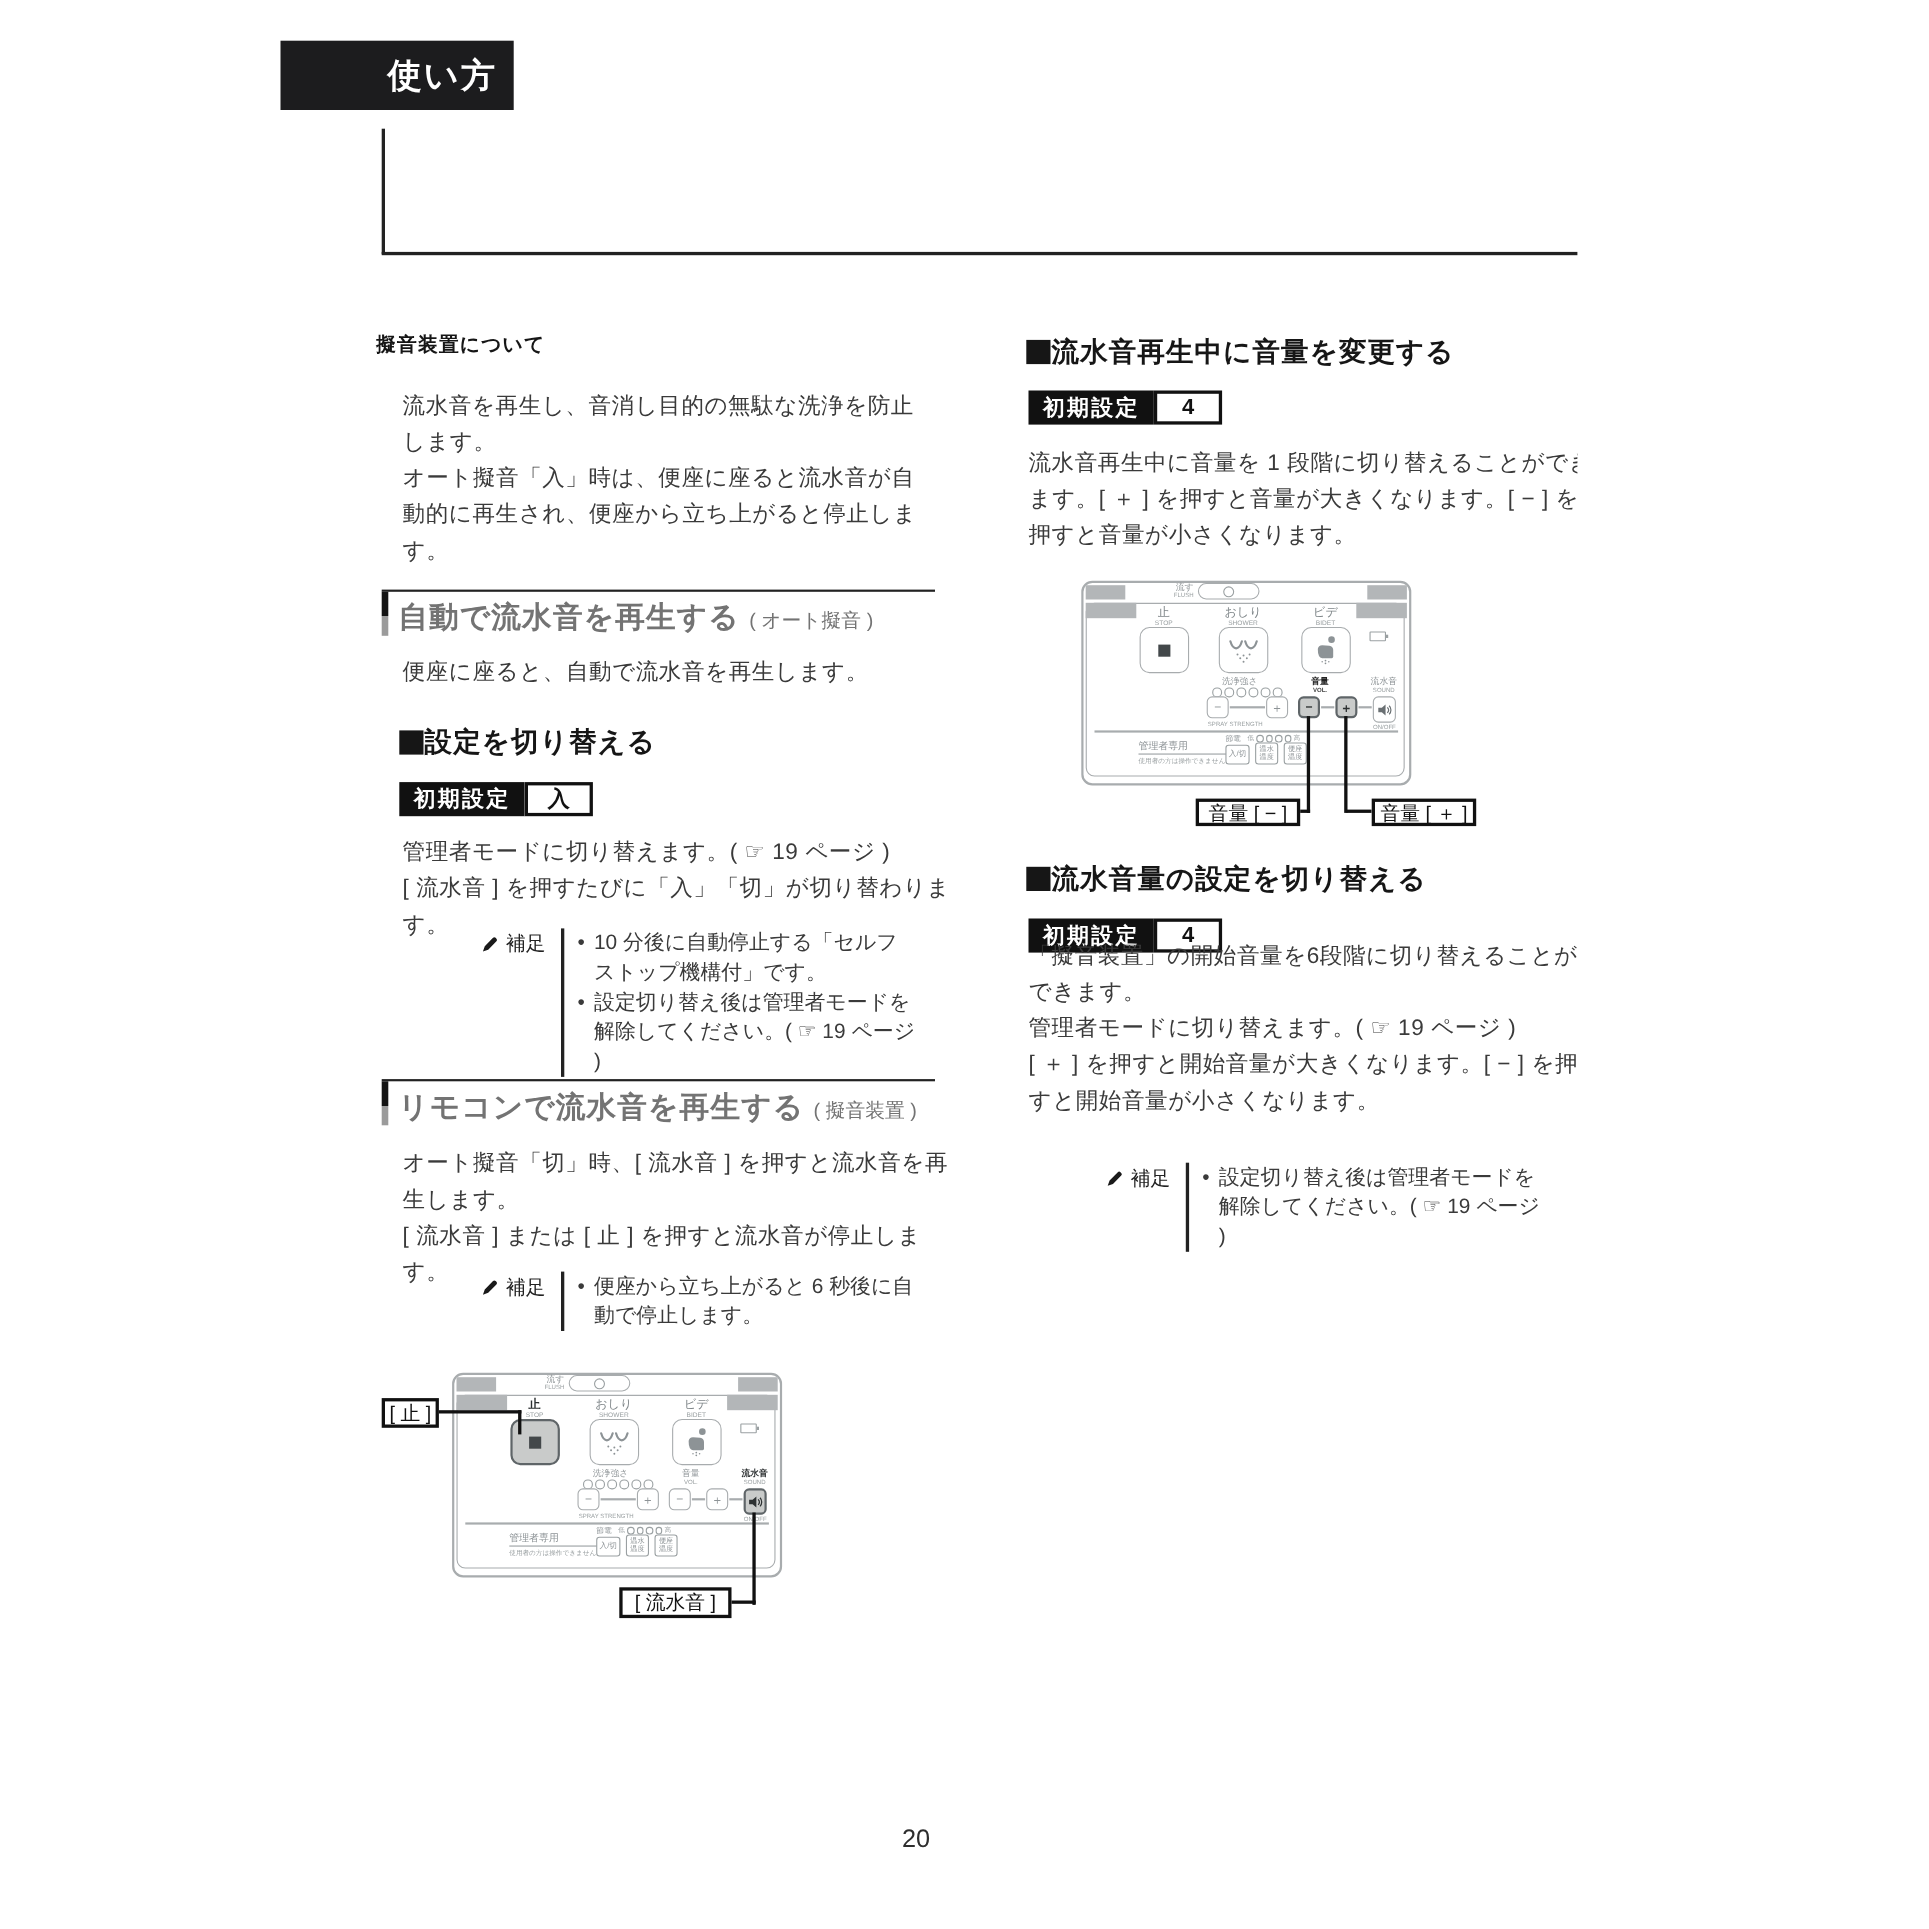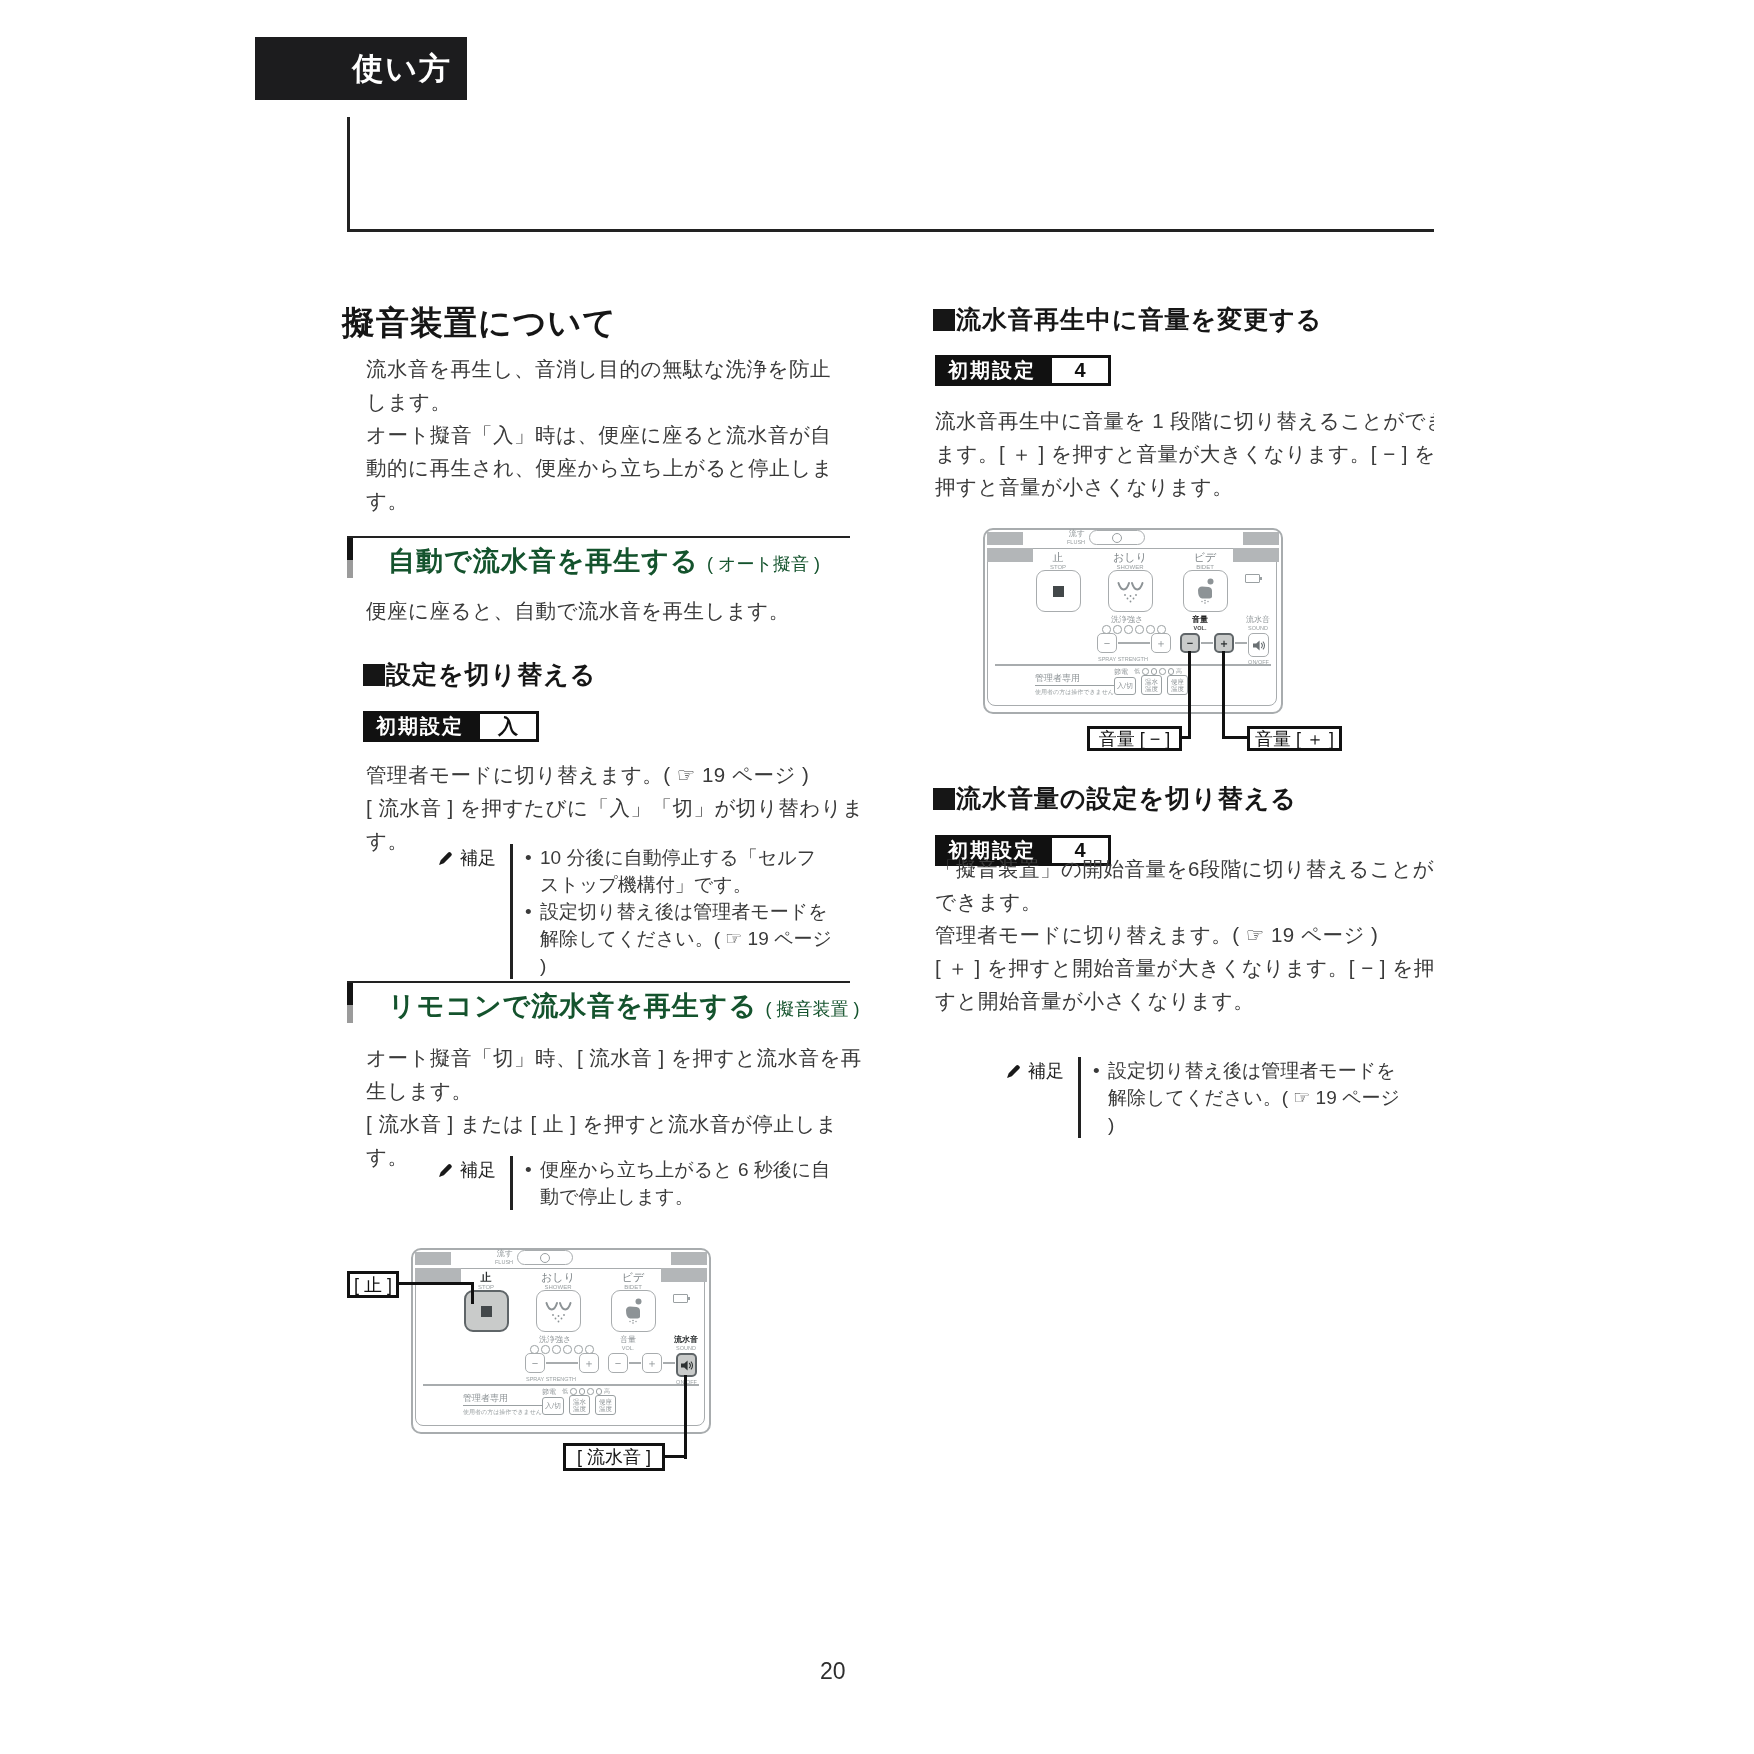--- a/index.html
+++ b/index.html
@@ -8,22 +8,22 @@
 
   
   .usage-tag{position:absolute;left:255px;top:37px;width:212px;height:63px;background:#1c1c1e;
              color:#fff;font-size:31px;font-weight:bold;line-height:63px;text-align:right;
              padding-right:15px;box-sizing:border-box;letter-spacing:2px;}
   .title-vbar{position:absolute;left:347px;top:117px;width:3px;height:114px;background:#222;}
   .page-title{position:absolute;left:364px;top:160px;font-size:37px;color:#1b1b1b;letter-spacing:1px;}
   .title-rule{position:absolute;left:347px;top:229px;width:1091px;height:3px;background:#222;}
 
   
-  .h-plain{position:absolute;font-size:33px;font-weight:bold;color:#161616;letter-spacing:1px;}
-  .sech{position:absolute;font-size:27px;font-weight:bold;color:#14532d;letter-spacing:1px;white-space:nowrap;margin-left:26px;}
+  .h-plain{position:absolute;font-size:18px;font-weight:bold;color:#161616;letter-spacing:1px;}
+  .sech{position:absolute;font-size:27px;font-weight:bold;color:#737373;letter-spacing:1px;white-space:nowrap;}
   .sech .sub{font-size:18px;font-weight:normal;letter-spacing:0;}
   .sec-rule{position:absolute;height:2px;background:#222;}
   .sec-vbar{position:absolute;width:6px;height:40px;
             background:linear-gradient(180deg,#141414 0%,#141414 55%,#9b9b9b 55%,#9b9b9b 100%);}
   .bh{position:absolute;display:flex;align-items:center;font-size:25px;font-weight:bold;color:#161616;
       letter-spacing:1px;white-space:nowrap;}
   .bh .sq{width:22px;height:22px;background:#161616;flex:none;margin-right:1px;}
 
   
   .body-txt{position:absolute;font-size:20.5px;line-height:33px;color:#3a3a3a;white-space:pre-line;

